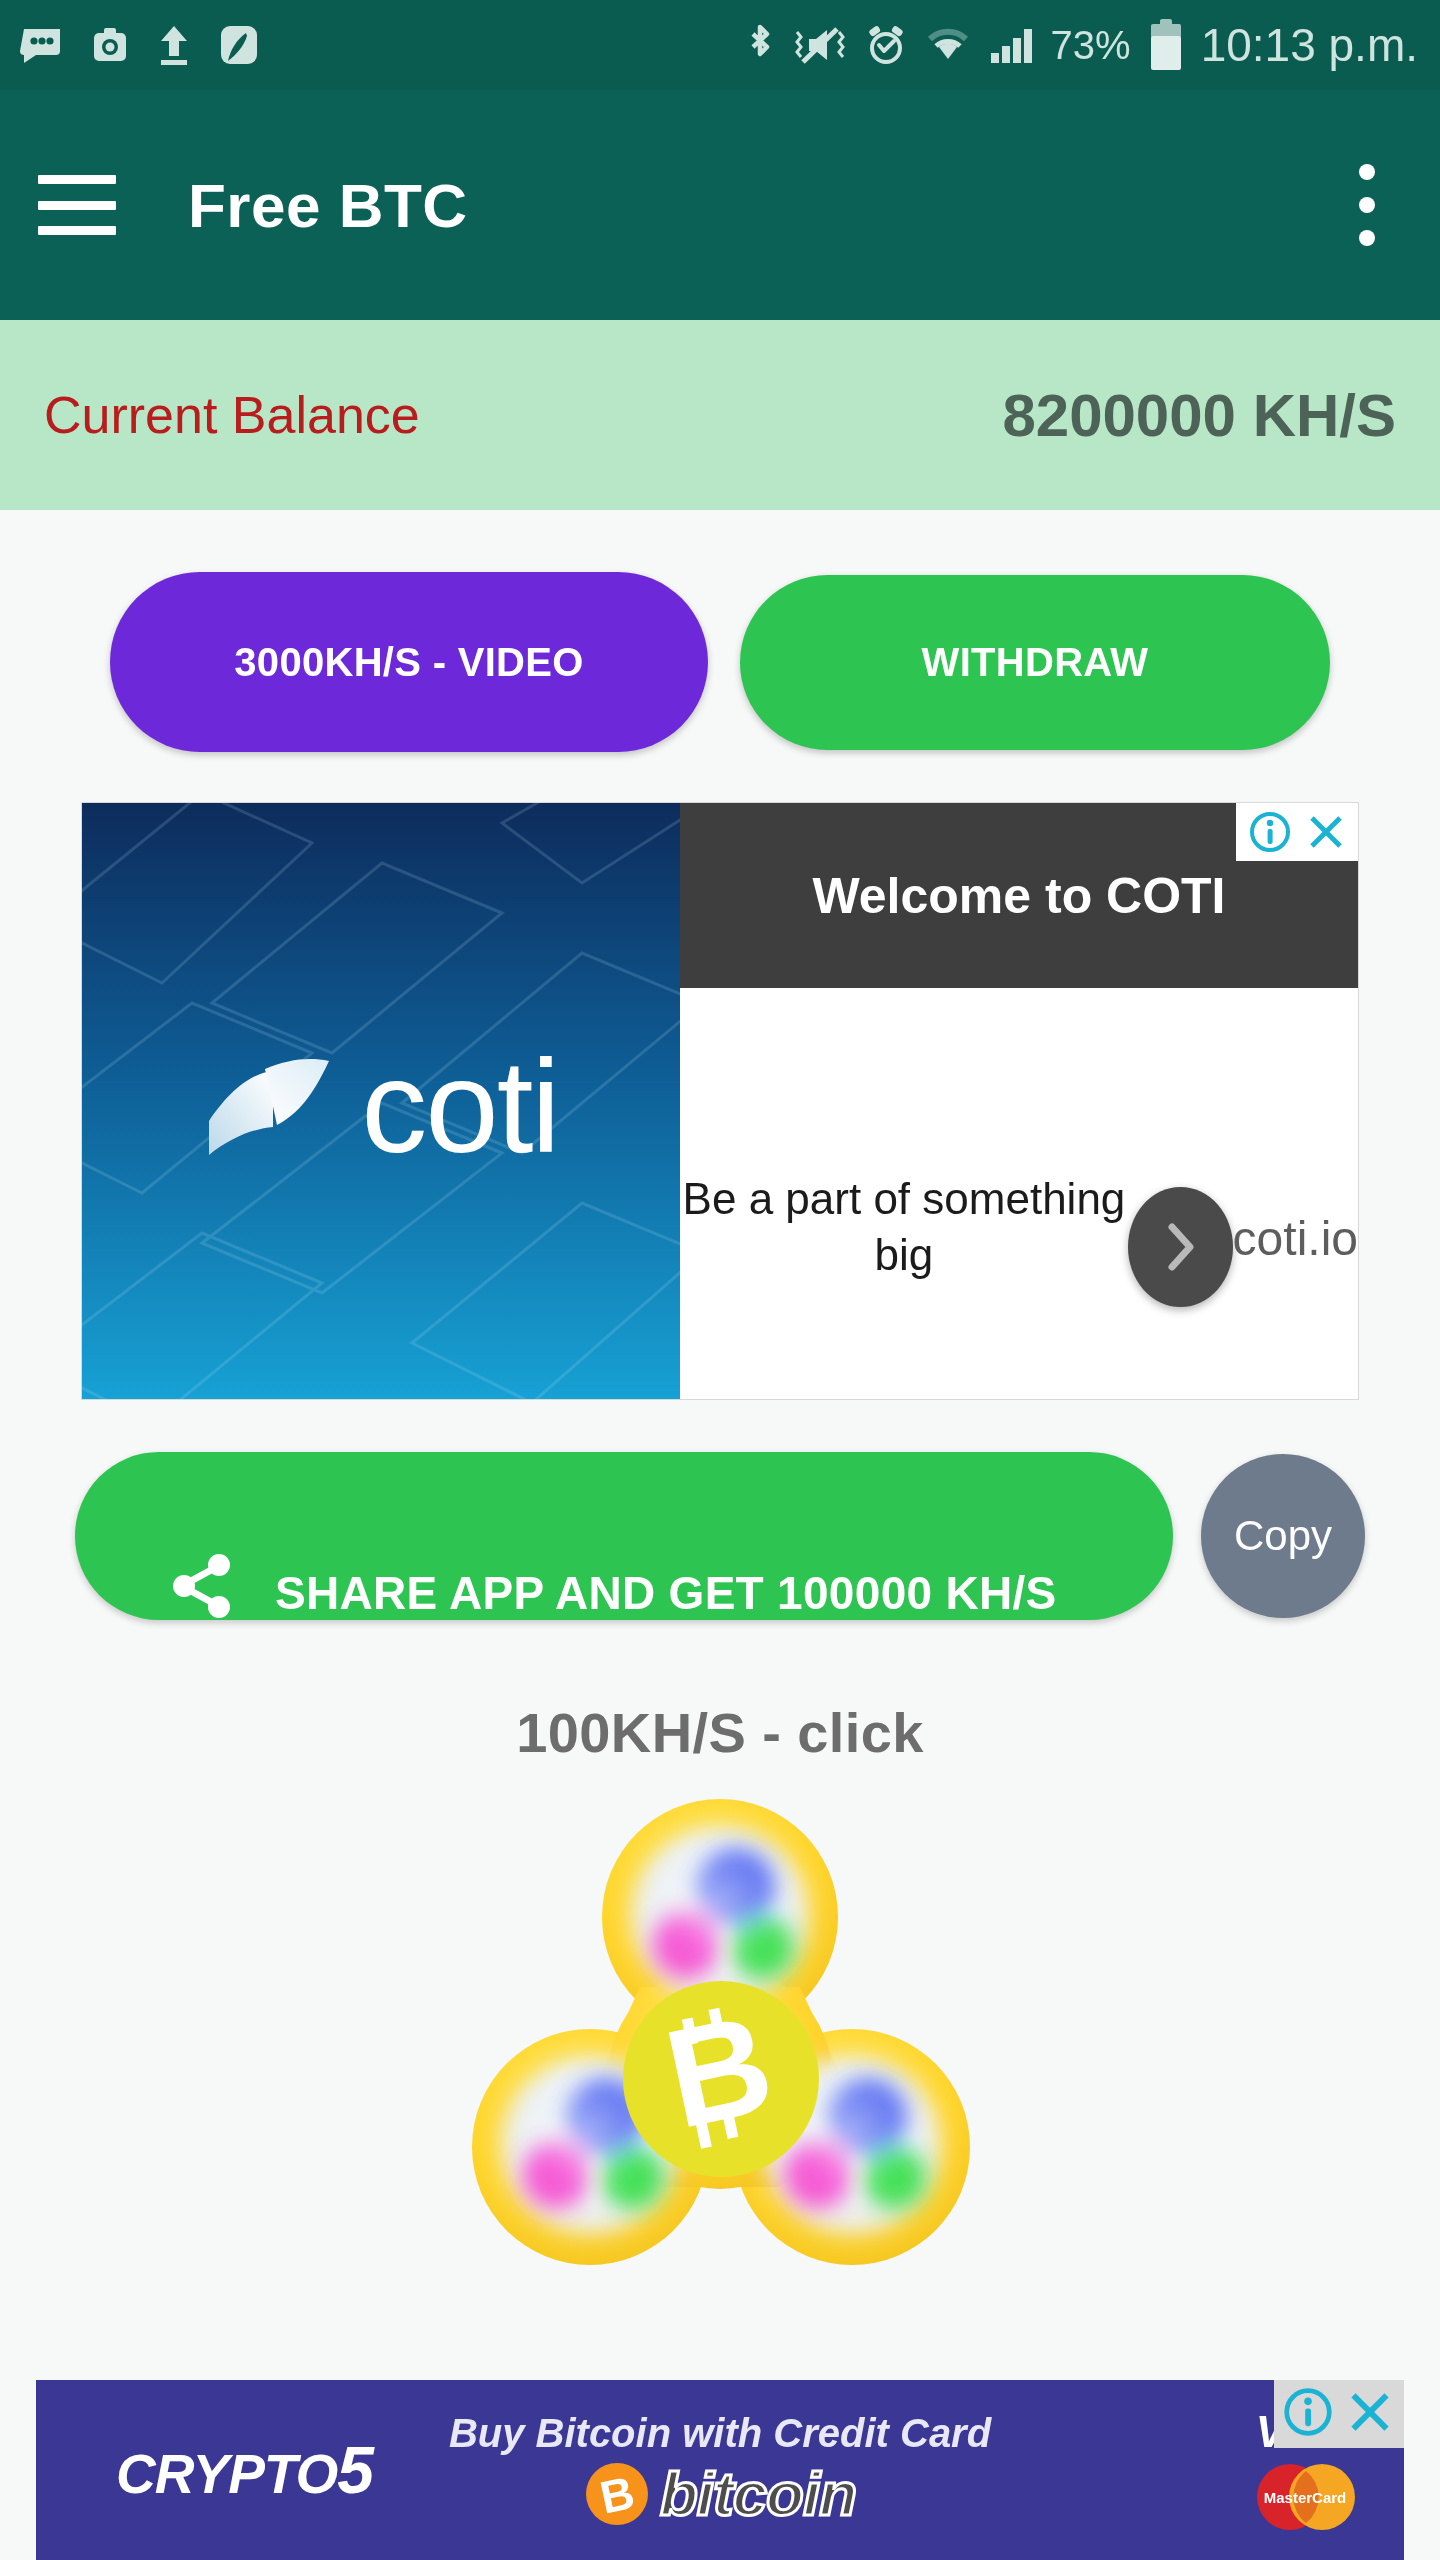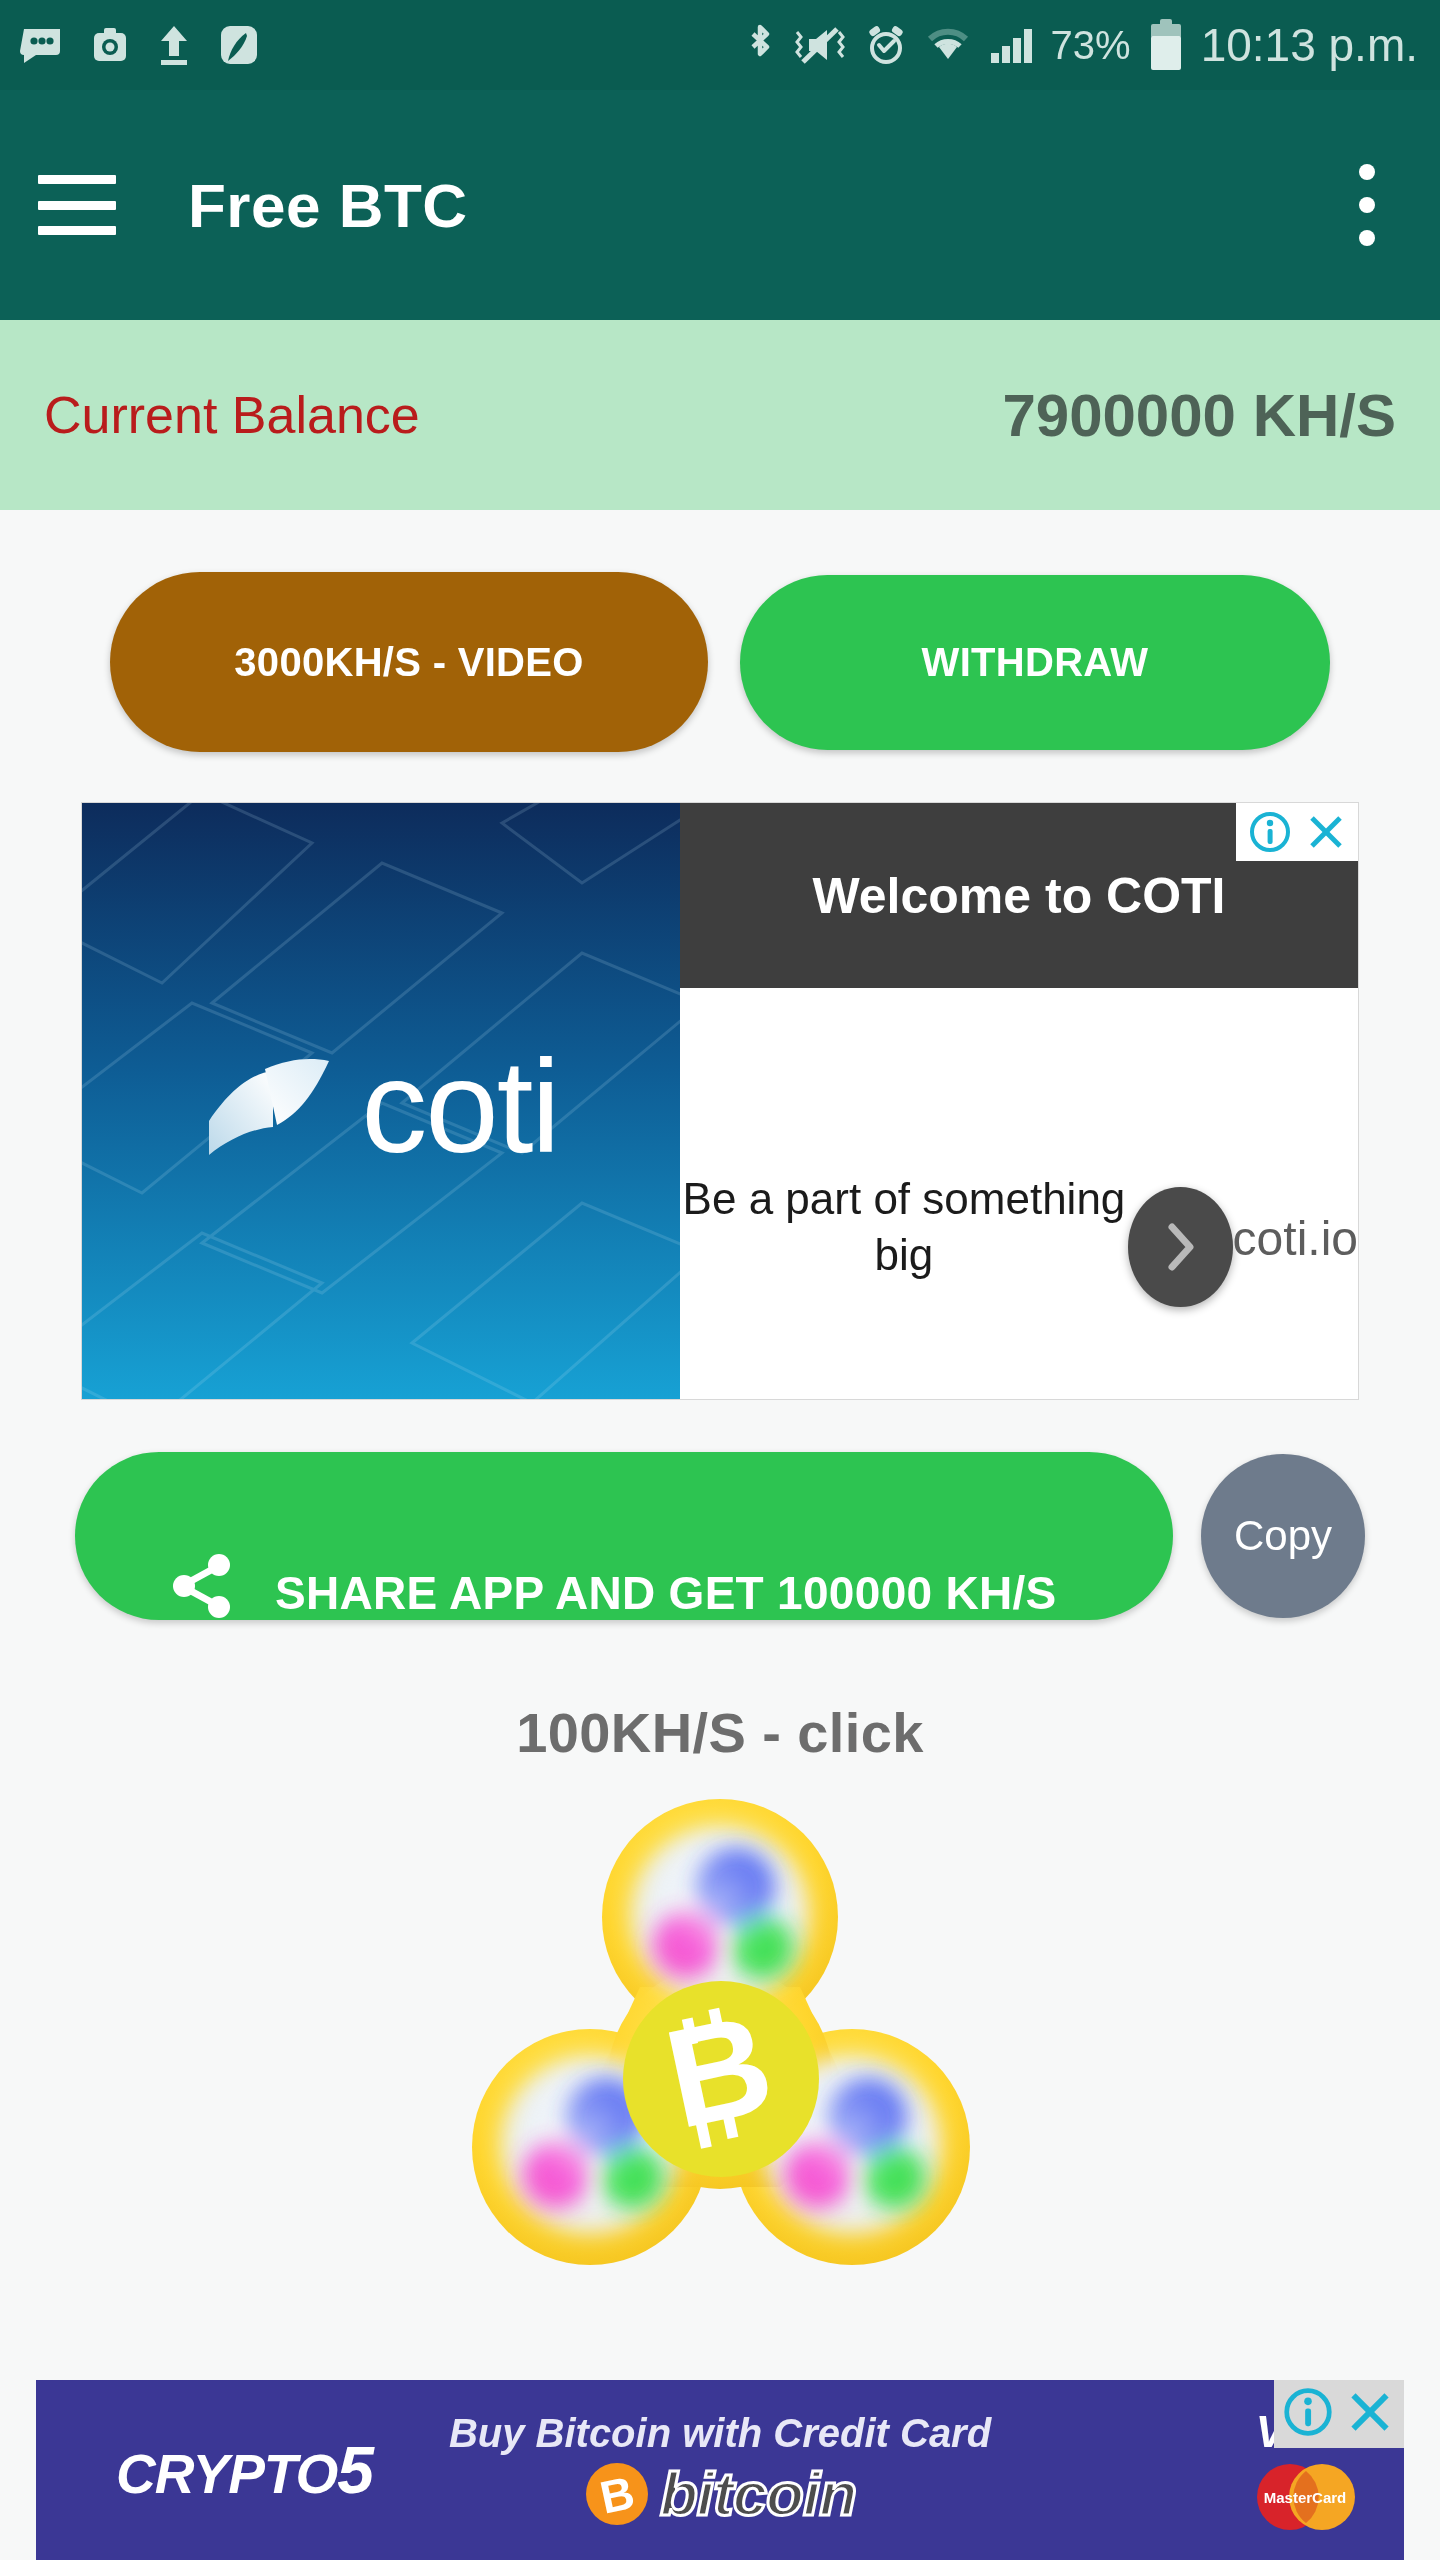--- a/index.html
+++ b/index.html
@@ -65,21 +65,21 @@
   }
   .pill{
     border:none; cursor:pointer;
     color:#fff; font-weight:bold;
     font-size:40px; letter-spacing:0.3px;
     border-radius:90px;
     box-shadow:0 3px 7px rgba(0,0,0,0.22);
     display:flex; align-items:center; justify-content:center;
     font-family:"Liberation Sans", sans-serif;
   }
-  .pill-video{ width:598px; height:180px; background:#a16207; }
+  .pill-video{ width:598px; height:180px; background:#6d28d9; }
   .pill-withdraw{ width:590px; height:175px; background:#2dc451; }
 
   
   .ad-coti{
     width:1278px; height:598px;
     margin:50px auto 0 auto;
     display:flex;
     border:1px solid #d8d8d8;
     background:#fff;
     position:relative;
@@ -293,21 +293,21 @@
   <div class="appbar-title">Free BTC</div>
   <div class="overflow">
     <i></i>
       <i></i>
       <i></i>
   </div>
 </div>
 
 <div class="balance">
   <div class="balance-label">Current Balance</div>
-  <div class="balance-value">7900000 KH/S</div>
+  <div class="balance-value">8200000 KH/S</div>
 </div>
 
 <div class="content">
 
   <div class="btn-row">
     <button class="pill pill-video">3000KH/S - VIDEO</button>
     <button class="pill pill-withdraw">WITHDRAW</button>
   </div>
 
   <div class="ad-coti">

